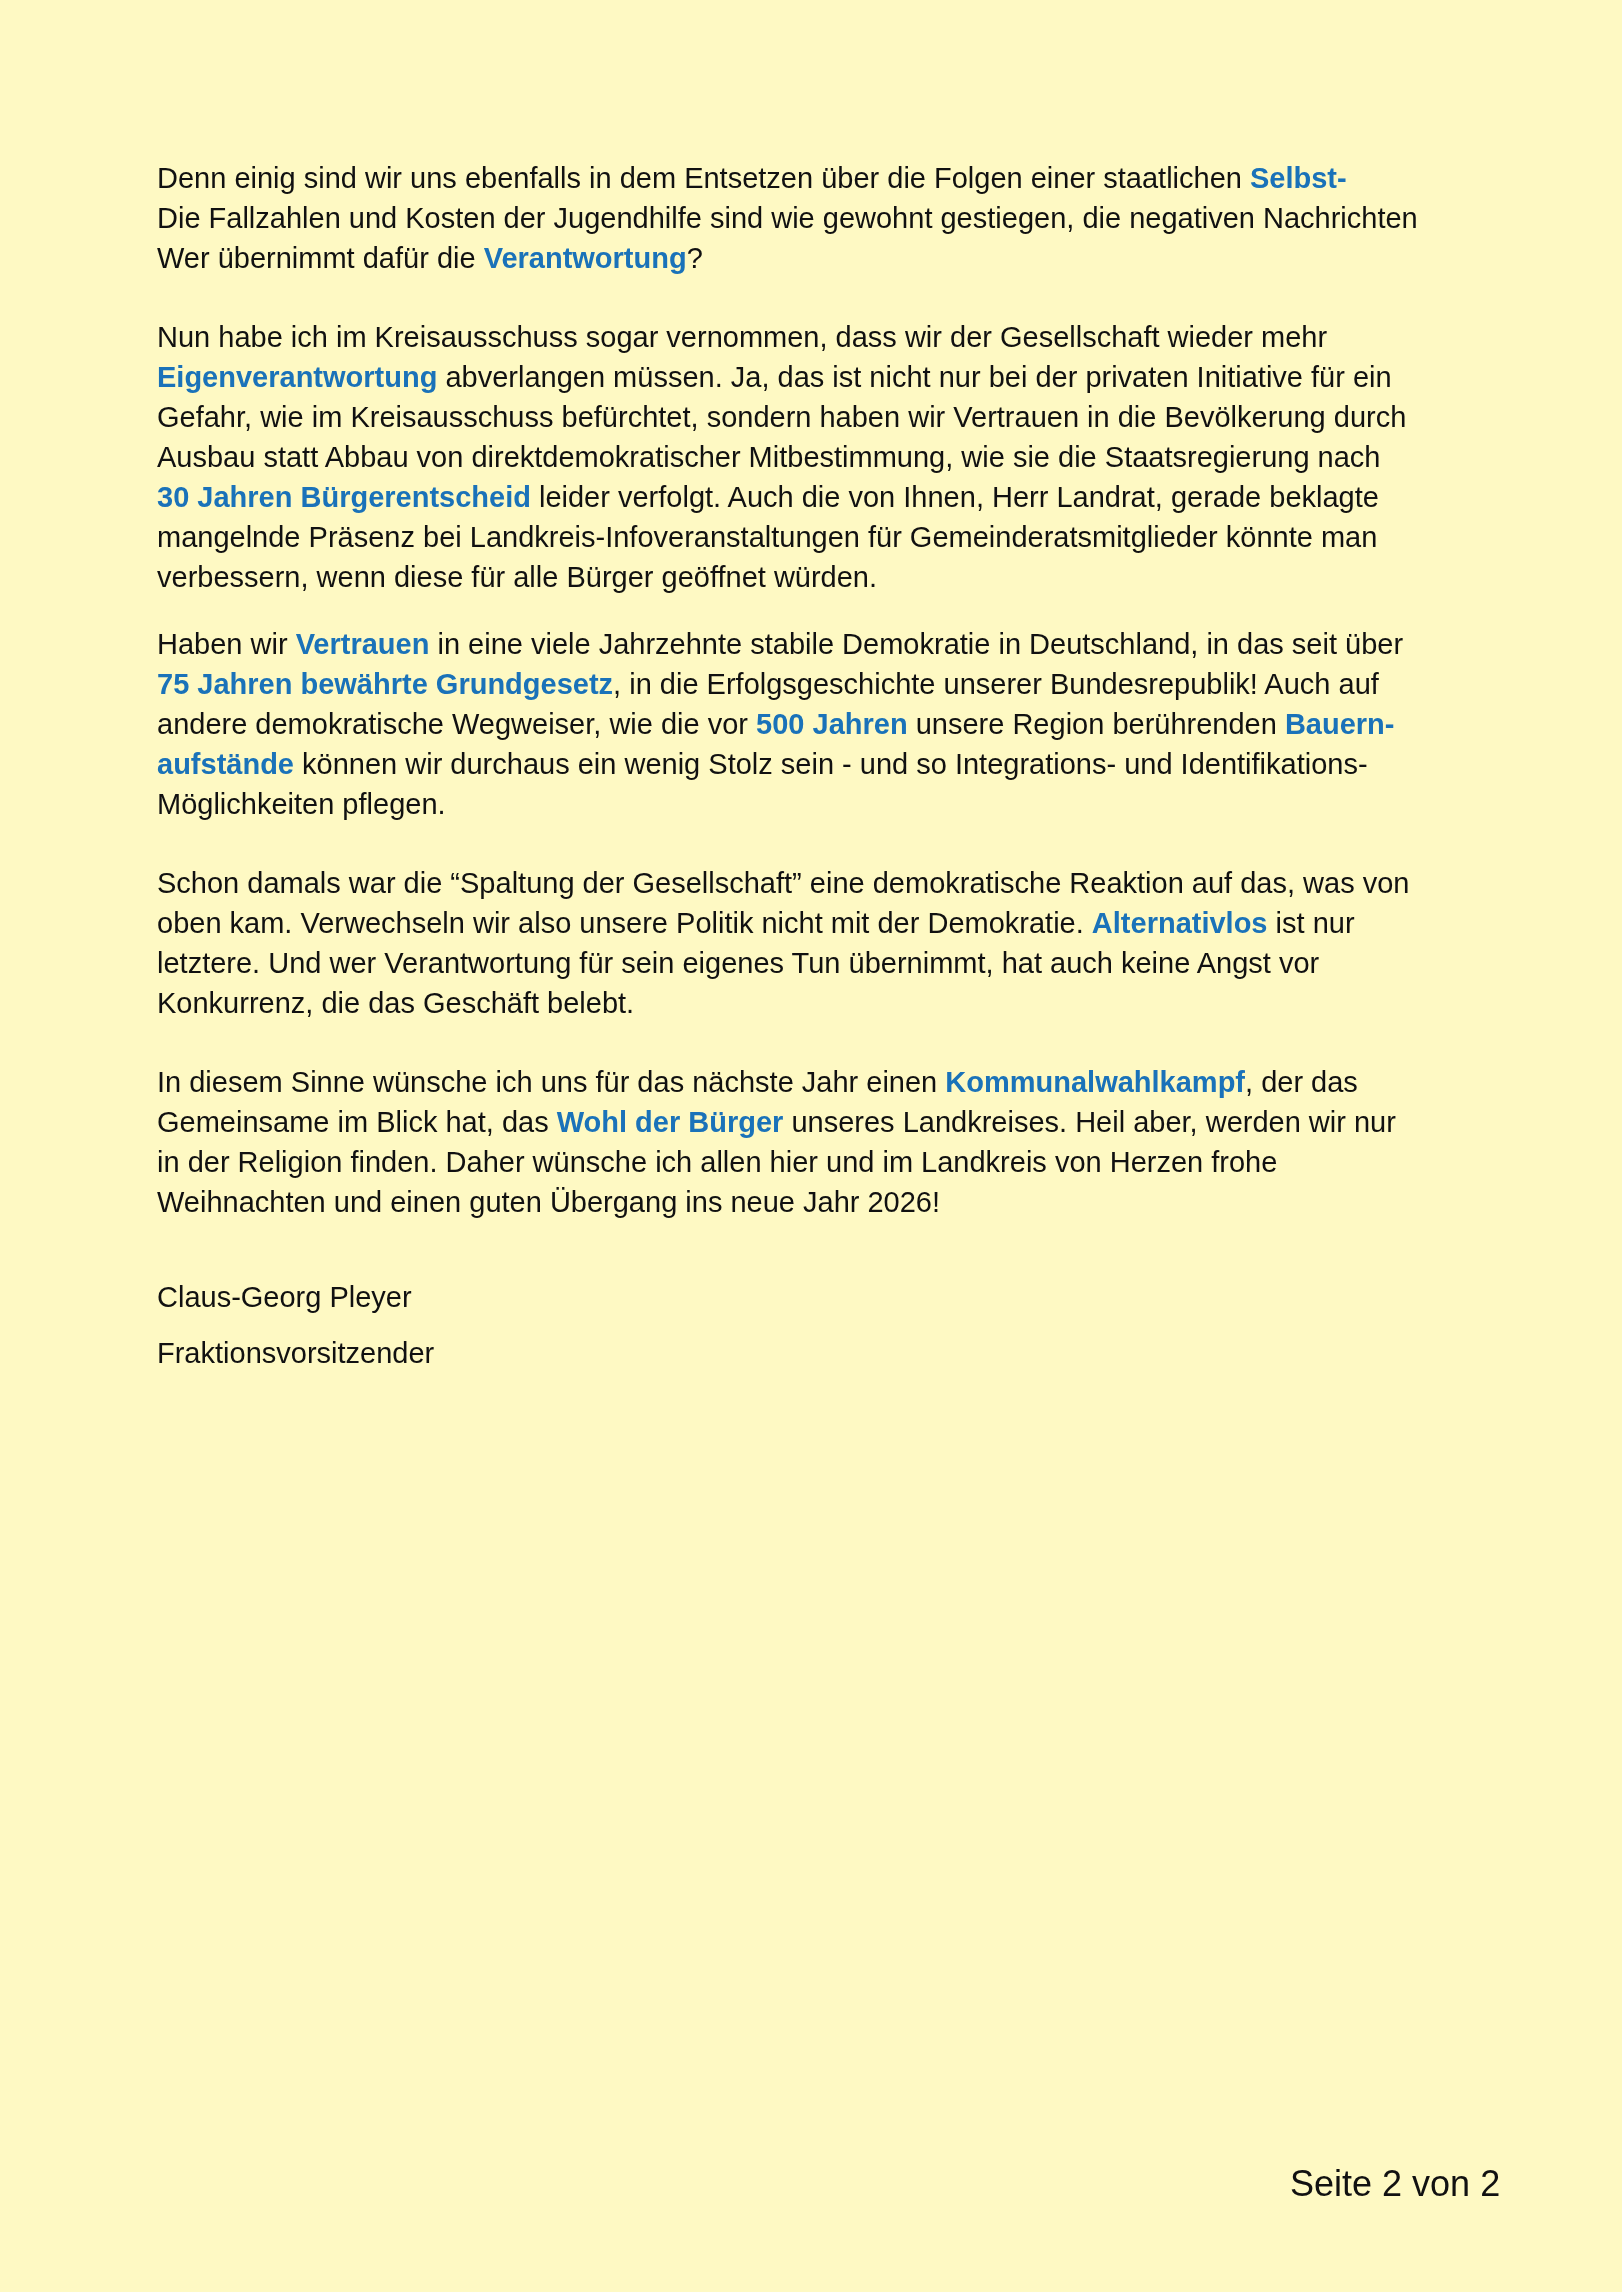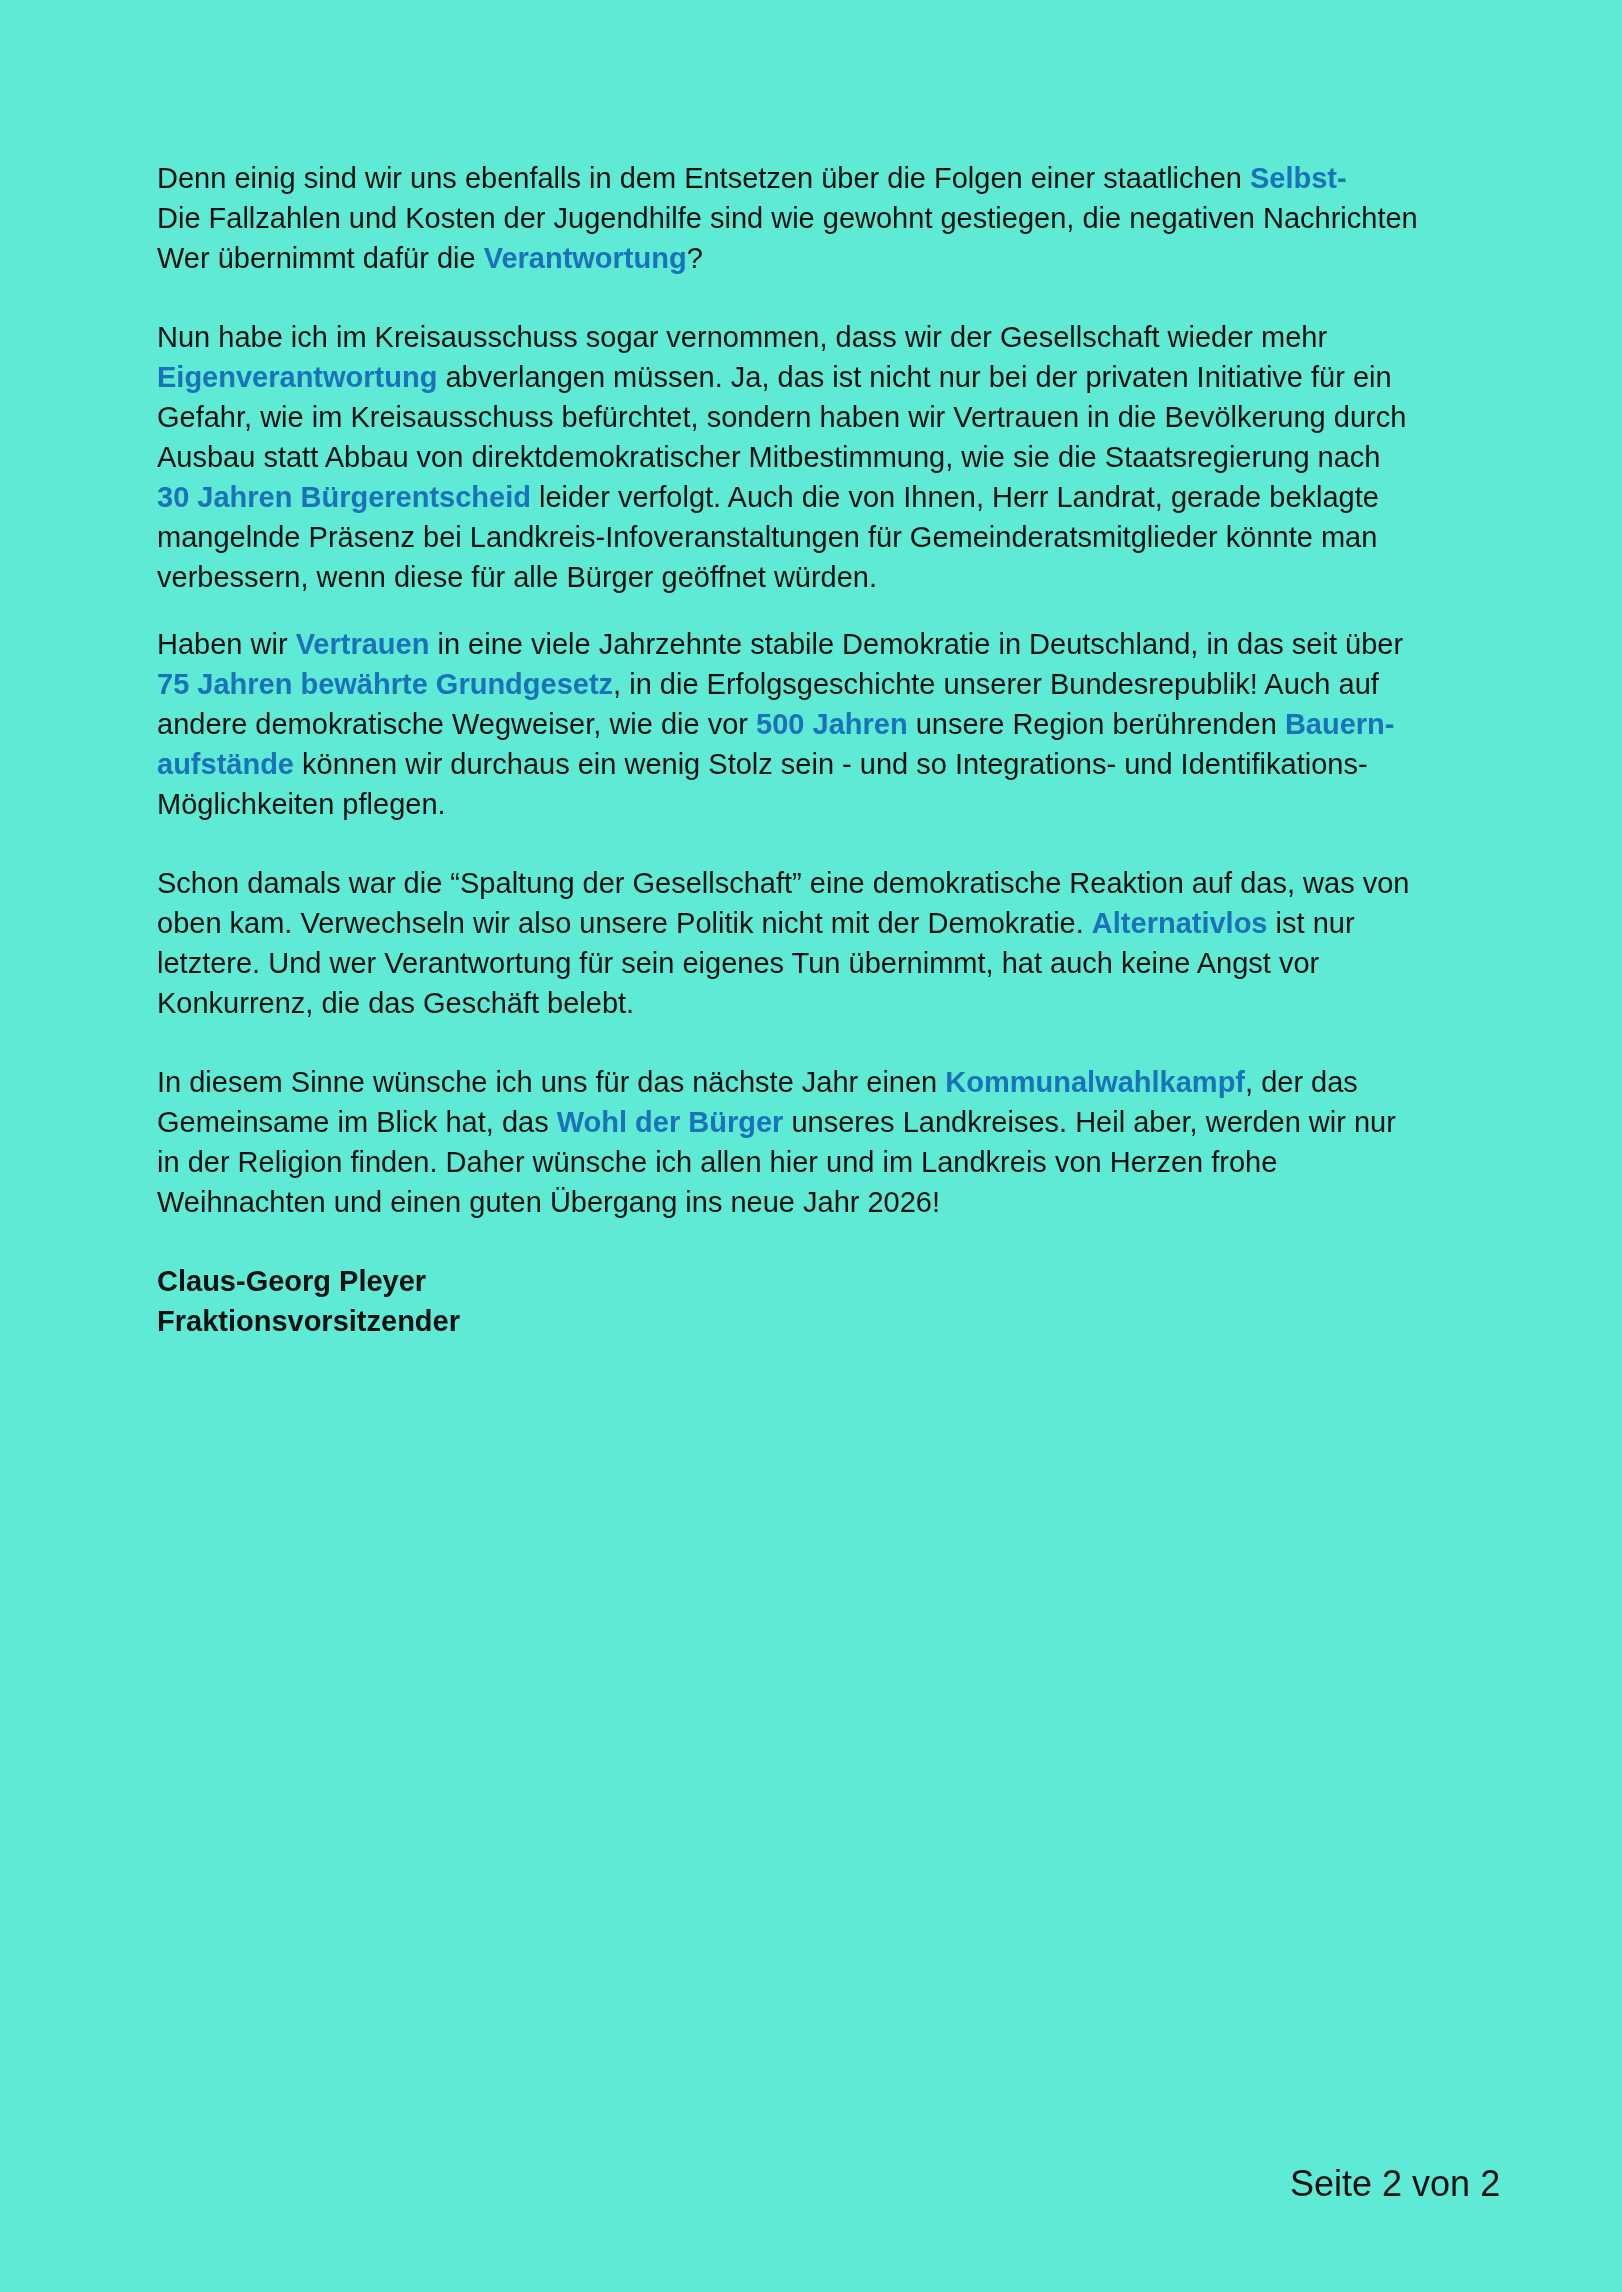--- a/index.html
+++ b/index.html
@@ -1,31 +1,31 @@
 <!DOCTYPE html>
 <html style="font-size:14.3px"><head>
 <meta charset="utf-8">
 <style>
   html, body { margin: 0; padding: 0; background: #ffffff; }
   body { width: 1623px; height: 2293px; position: relative; overflow: hidden; }
   .page {
     position: absolute; left: 0; top: 0; width: 1623px; height: 2293px;
-    background: #5eead4;
+    background: #fef9c3;
   }
   .content {
     position: absolute; left: 157px; top: 158px; width: 1325px;
     font-family: "Liberation Sans", sans-serif;
     font-size: 29px; line-height: 40px; color: #111111;
   }
   .para { margin: 0; }
   .gap-lg { height: 39px; }
   .gap-sm { height: 27px; }
   .line { display: block; white-space: nowrap; }
   .hl { color: #1a72b9; font-weight: bold; }
-  .sig { font-weight: bold; }
+  .sig { font-weight: normal; margin-top: 16px; }
   .footer {
     position: absolute; left: 1290px; top: 2163px;
     font-family: "Liberation Sans", sans-serif;
     font-size: 36px; color: #111111; white-space: nowrap;
   }
 </style>
 </head>
 <body>
 
 <div class="page">

